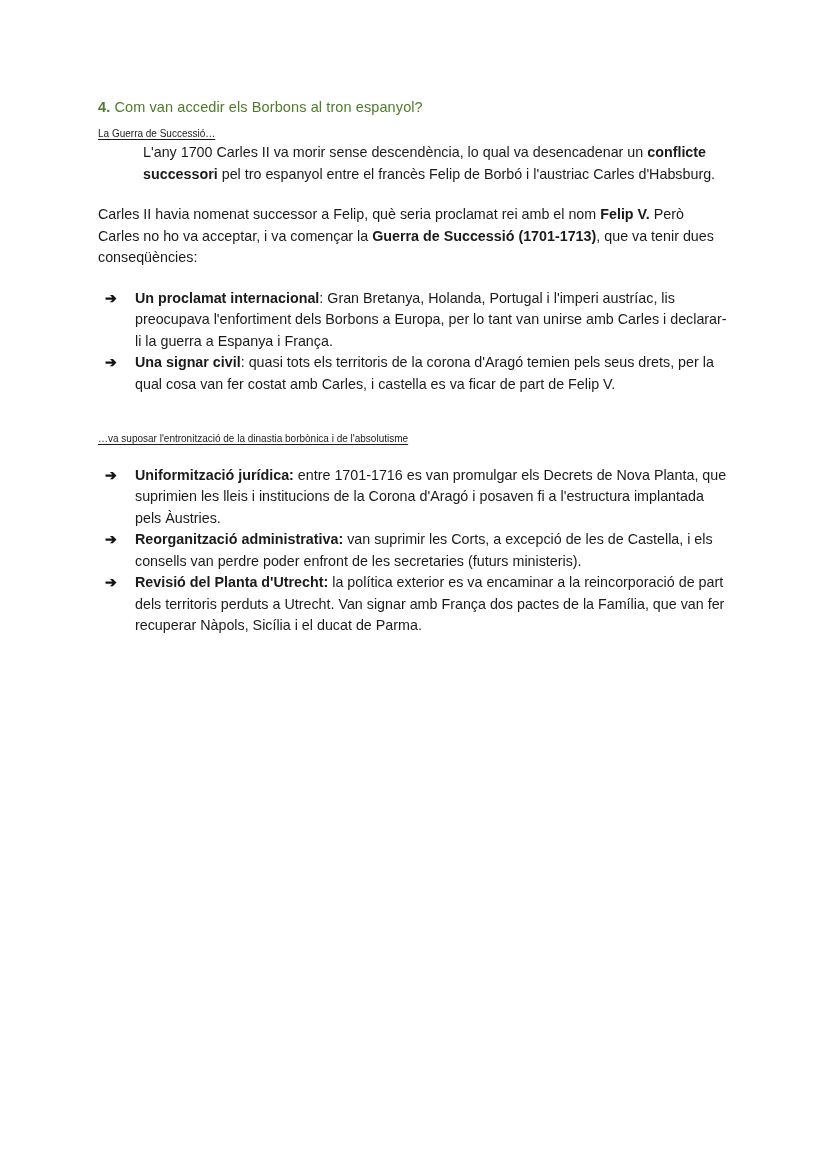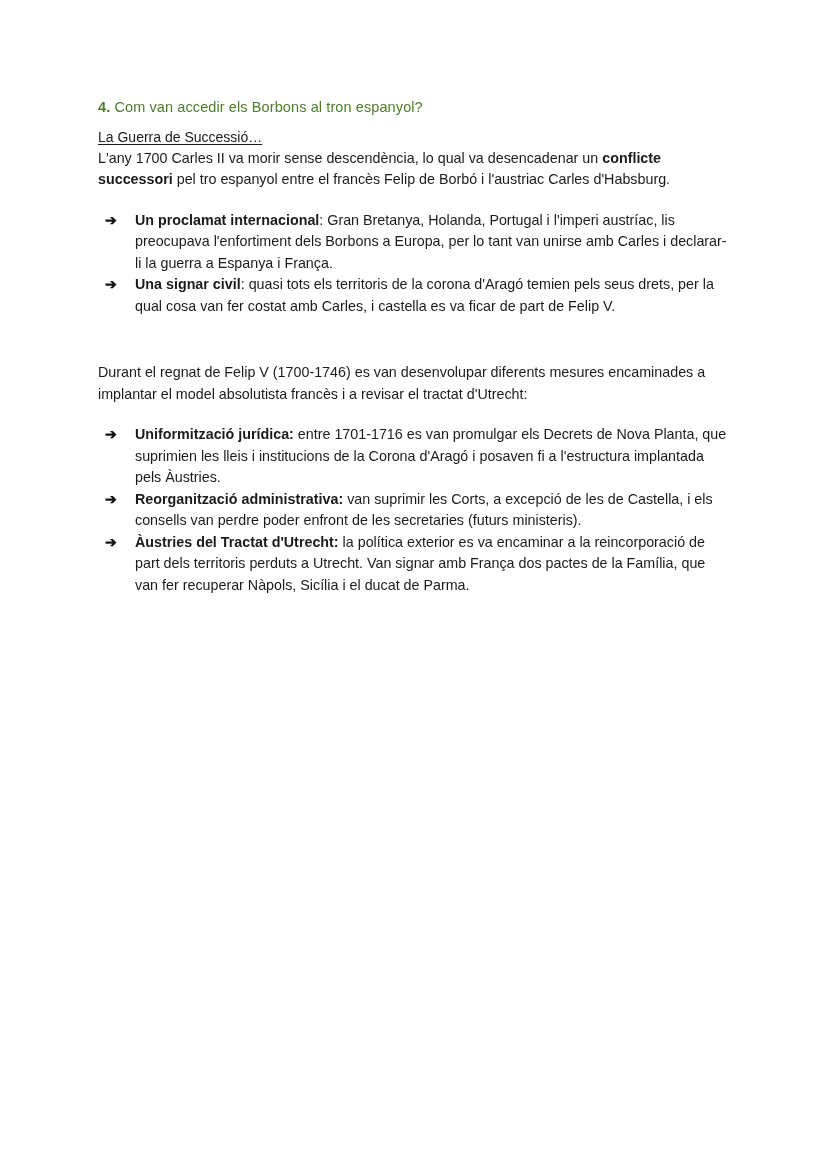--- a/index.html
+++ b/index.html
@@ -32,37 +32,38 @@
     color: #4d7c2a;
     margin: 0 0 4px 0;
     line-height: 1.35;
     letter-spacing: 0.1px;
   }
   h1.section-heading .num {
     font-weight: bold;
   }
 
   .subheading {
-    font-size: 14px;
+    font-size: 10px;
     line-height: 1.45;
     margin: 9px 0 1px 0;
     text-decoration: underline;
     text-underline-offset: 2px;
     color: #1b1b1b;
   }
 
   p.para {
     font-size: 14.3px;
     line-height: 21.5px;
     margin: 0 0 19px 0;
     color: #1b1b1b;
     text-align: left;
   }
   p.para.lead {
     margin-bottom: 19px;
+    margin-left: 45px;
   }
 
   b, .b {
     font-weight: bold;
   }
 
   ul.arrow-list {
     list-style: none;
     margin: 0 0 19px 0;
     padding: 0;
@@ -94,46 +95,47 @@
 
 <div class="page">
   <div class="content">
 
     <h1 class="section-heading"><span class="num">4.</span><span> Com van accedir els Borbons al tron espanyol?</span></h1>
 
     <div class="subheading">La Guerra de Successió…</div>
 
     <p class="para lead"><span>L'any 1700 Carles II va morir sense descendència, lo qual va desencadenar un </span><b>conflicte successori</b><span> pel tro espanyol entre el francès Felip de Borbó i l'austriac Carles d'Habsburg.</span></p>
 
+    <p class="para"><span>Carles II havia nomenat successor a Felip, què seria proclamat rei amb el nom </span><b>Felip V.</b><span> Però Carles no ho va acceptar, i va començar la </span><b>Guerra de Successió (1701-1713)</b><span>, que va tenir dues conseqüències:</span></p>
 
     <ul class="arrow-list">
       <li>
         <span class="marker">➔</span><b>Un proclamat internacional</b><span>: Gran Bretanya, Holanda, Portugal i l'imperi austríac, lis preocupava l'enfortiment dels Borbons a Europa, per lo tant van unirse amb Carles i declarar-li la guerra a Espanya i França.</span>
       </li>
       <li>
         <span class="marker">➔</span><b>Una signar civil</b><span>: quasi tots els territoris de la corona d'Aragó temien pels seus drets, per la qual cosa van fer costat amb Carles, i castella es va ficar de part de Felip V.</span>
       </li>
     </ul>
 
 
 
 
     <div class="gap-small"></div>
 
+    <div class="subheading">…va suposar l'entronització de la dinastia borbònica i de l'absolutisme</div>
 
     <div class="gap-med"></div>
 
-    <p class="para">Durant el regnat de Felip V (1700-1746) es van desenvolupar diferents mesures encaminades a implantar el model absolutista francès i a revisar el tractat d'Utrecht:</p>
 
     <ul class="arrow-list">
       <li>
         <span class="marker">➔</span><b>Uniformització jurídica:</b><span> entre 1701-1716 es van promulgar els Decrets de Nova Planta, que suprimien les lleis i institucions de la Corona  d'Aragó i posaven fi a l'estructura implantada pels Àustries.</span>
       </li>
       <li>
         <span class="marker">➔</span><b>Reorganització administrativa:</b><span> van suprimir les Corts, a excepció de les de Castella, i els consells van perdre poder enfront de les secretaries (futurs ministeris).</span>
       </li>
       <li>
-        <span class="marker">➔</span><b>Àustries del Tractat d'Utrecht:</b><span> la política exterior es va encaminar a la reincorporació de part dels territoris perduts a Utrecht. Van signar amb França dos pactes de la Família, que van fer recuperar Nàpols, Sicília i el ducat de Parma.</span>
+        <span class="marker">➔</span><b>Revisió del Planta d'Utrecht:</b><span> la política exterior es va encaminar a la reincorporació de part dels territoris perduts a Utrecht. Van signar amb França dos pactes de la Família, que van fer recuperar Nàpols, Sicília i el ducat de Parma.</span>
       </li>
     </ul>
 
   </div>
 </div>
 
 </body></html>

